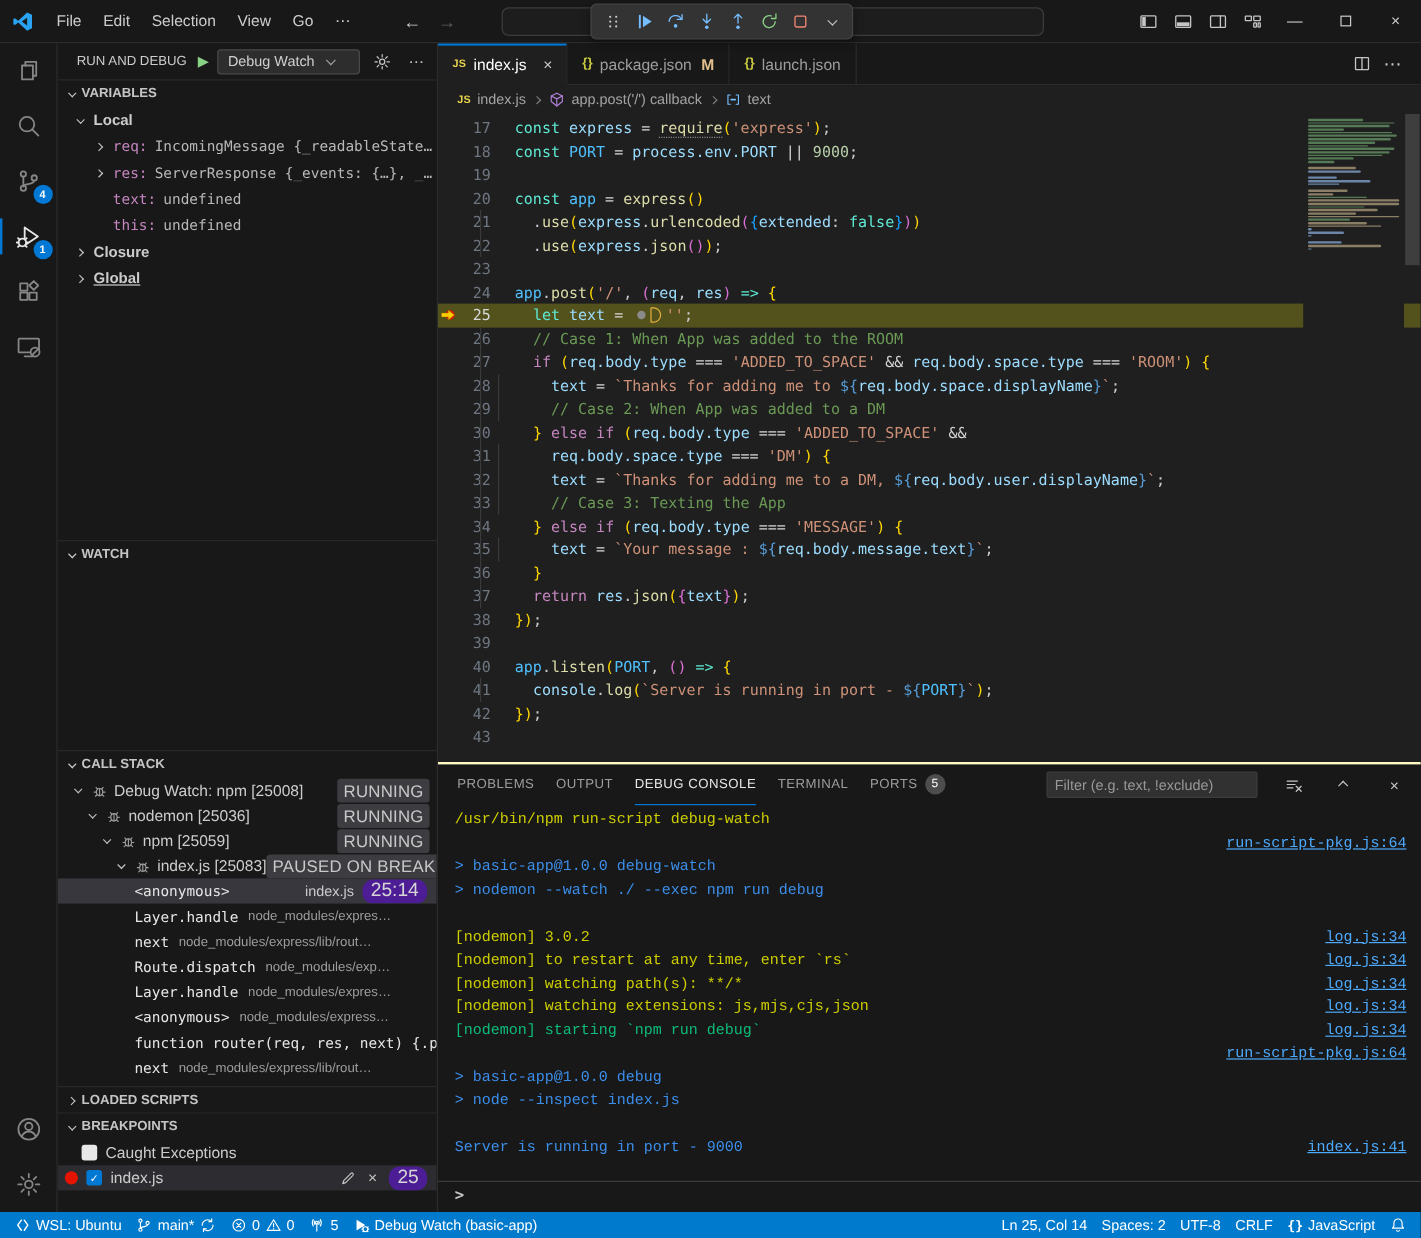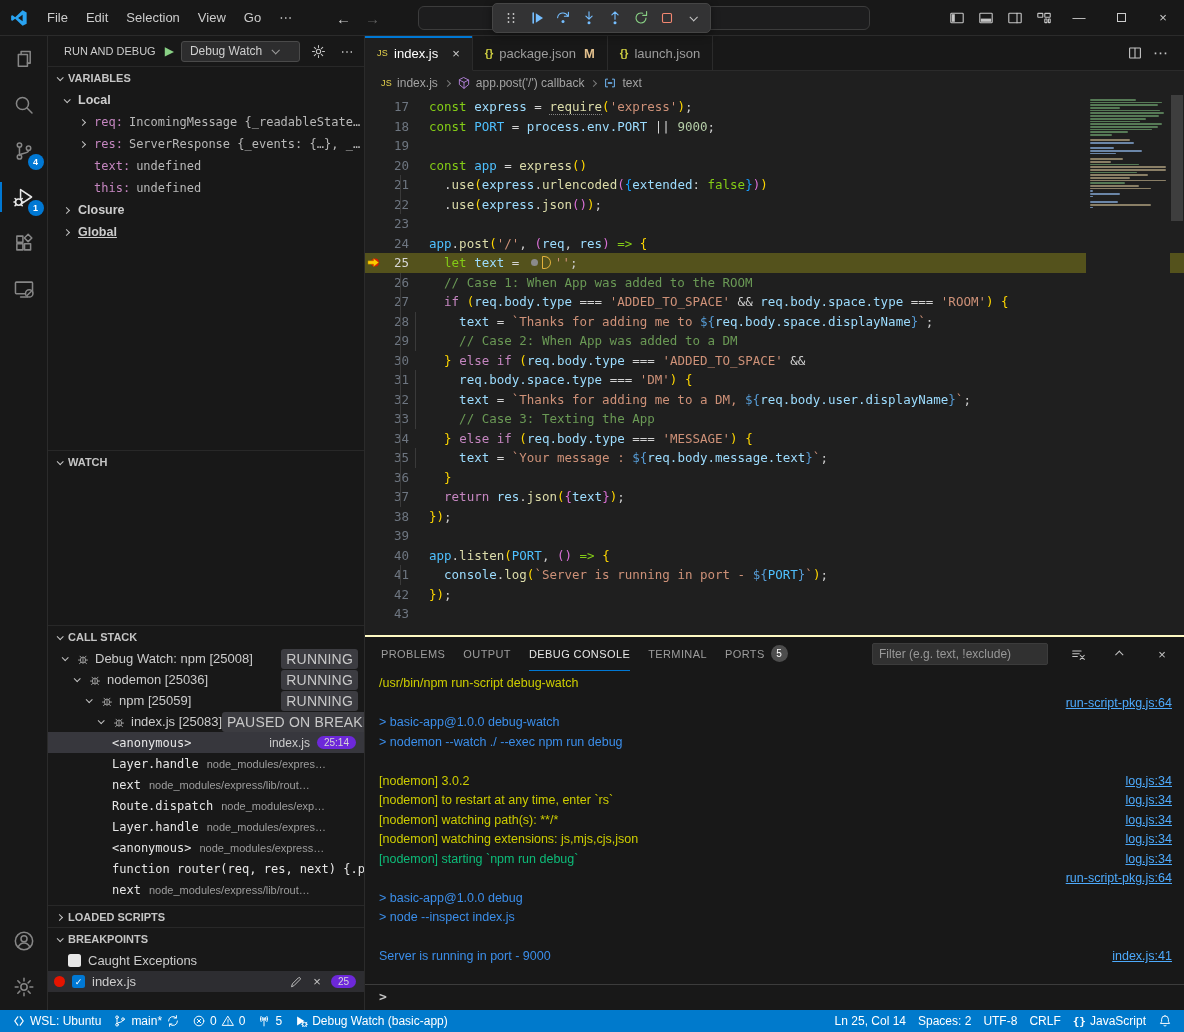--- a/index.html
+++ b/index.html
@@ -55,73 +55,73 @@
   .scope-label{font-weight:700;font-size:12.5px}
   #sec-vars{height:384px}#sec-watch{height:175px}#sec-callstack{height:280px}#sec-loaded{height:22px;flex:none}#sec-bp{flex:1}
   .cs-row{padding-right:6px}
   .cs-badge{margin-left:auto;background:#3c3c41;color:#c8c8c8;font-size:14px;letter-spacing:.2px;padding:2px 5px;border-radius:3px;flex:none}
   .cs-bug{color:#9d9d9d;margin-right:5px}
   .frame{padding-left:64px;padding-right:8px}
   .frame.selected{background:#37373d}
   .fname{font-family:"DejaVu Sans Mono",monospace;font-size:12px;color:#e6e6e6}
   .fpath{color:#9d9d9d;font-size:11px;margin-left:8px;overflow:hidden;text-overflow:ellipsis}
   .ffile{margin-left:auto;font-size:12px;color:#cccccc}
-  .pill{background:#6d28d9;color:#d5d5d5;font-size:10px;border-radius:9px;padding:1px 7px;margin-left:7px;flex:none}
+  .pill{background:#4c1d95;color:#d5d5d5;font-size:16px;border-radius:9px;padding:1px 7px;margin-left:7px;flex:none}
   .bp-row{padding-left:20px;gap:7px}
   .bp-row.hl{background:#2d2d31;padding-left:6px}
   .checkbox{width:13px;height:13px;border-radius:2.5px;background:#e8e8e8;flex:none;display:flex;align-items:center;justify-content:center}
   .checkbox.checked{background:#0078d4;color:#fff;font-size:9px}
   .bp-dot{width:11px;height:11px;border-radius:50%;background:#e51400;flex:none}
   .bp-actions{margin-left:auto;display:flex;align-items:center;gap:10px;color:#c5c5c5;padding-right:8px}
 
   
   #editorgroup{position:absolute;top:36px;bottom:22px;left:365px;right:0;display:flex;flex-direction:column}
   #tabbar{height:35px;background:#181818;border-bottom:1px solid #2b2b2b;display:flex;align-items:stretch;flex:none}
   .tab{display:flex;align-items:center;gap:6px;padding:0 12px;font-size:13px;color:#9d9d9d;background:#181818;border-right:1px solid #2b2b2b;position:relative}
   .tab.active{background:#1f1f1f;color:#ffffff;border-bottom:1px solid #1f1f1f;margin-bottom:-1px}
   .tab.active::before{content:"";position:absolute;top:0;left:0;right:0;height:1.5px;background:#0078d4}
   .tab .close{margin-left:8px;font-size:13px;color:#cccccc}
   .tab .mod{color:#e2c08d;font-weight:700;margin-left:2px}
-  .jsbadge{font-size:9px;font-weight:400;color:#e8d44d;letter-spacing:.3px}
+  .jsbadge{font-size:9px;font-weight:700;color:#e8d44d;letter-spacing:.3px}
   .jsonbadge{font-size:11px;font-weight:700;color:#cbcb41}
   #tab-actions{margin-left:auto;display:flex;align-items:center;gap:4px;padding-right:10px;color:#c5c5c5}
   #tab-actions .ell{font-size:15px;padding:0 6px}
   #breadcrumb{height:24px;background:#1f1f1f;display:flex;align-items:center;padding-left:16px;gap:7px;font-size:12px;color:#a3a3a3;flex:none}
   #breadcrumb .sep{width:5px;height:5px;color:#7a7a7a}
   #code{flex:1;position:relative;background:#1f1f1f;overflow:hidden;padding-top:2px}
   .cl{display:flex;height:19.5px;line-height:19.5px;font-family:"DejaVu Sans Mono",monospace;font-size:12.5px;position:relative}
   .cl.cur{background:#54521c}
   .bpm{width:18px;flex:none;position:relative}
   .bpm svg{position:absolute;left:1px;top:2px}
   .ln{width:26px;flex:none;text-align:right;color:#6e7681;font-size:12.5px}
   .cl.cur .ln{color:#d7d7d7}
   .lc{padding-left:20px;white-space:pre;position:relative}
   .gd{position:absolute;top:0;bottom:0;width:1px;background:#3a3a3a}
-  .tk-kw{color:#84cc16}.tk-ctl{color:#c586c0}.tk-str{color:#ce9178}.tk-num{color:#b5cea8}
+  .tk-kw{color:#5eead4}.tk-ctl{color:#c586c0}.tk-str{color:#ce9178}.tk-num{color:#b5cea8}
   .tk-fn{color:#dcdcaa}.tk-fnu{color:#dcdcaa;border-bottom:1px dotted #848484}
   .tk-var{color:#9cdcfe}.tk-cst{color:#4fc1ff}.tk-cm{color:#6a9955}.tk-op{color:#d4d4d4}
   .tk-pl{color:#cccccc}.tk-p1{color:#ffd700}.tk-p2{color:#da70d6}.tk-p3{color:#179fff}.tk-tpx{color:#569cd6}
   .idot{display:inline-block;width:7px;height:7px;border-radius:50%;background:#8a8a8a;margin:0 4px 2px 4px;vertical-align:middle}
   .icur{display:inline-block;width:9px;height:13px;border:1.6px solid #e2b13c;border-left:1.6px solid #e2b13c;border-radius:1px 7px 7px 1px;margin:0 4px 2px 0;vertical-align:middle}
   #minimap{position:absolute;top:2px;right:14px;width:84px;bottom:0;background:#1f1f1f;padding:2px 3px 0 4px}
   .mmb{height:1.7px;border-radius:1px;margin-bottom:1px}
   #scrollbar{position:absolute;top:0;right:0;width:14px;bottom:0}
   #sb-thumb{position:absolute;top:0;left:1px;right:1px;height:126px;background:rgba(121,121,121,.35)}
 
   
   #panel{height:375px;background:#181818;border-top:2px solid #fef9c3;position:relative;display:flex;flex-direction:column;flex:none}
   #paneltabs{height:34px;display:flex;align-items:center;padding:0 10px 0 16px;gap:18px;flex:none}
   .ptab{font-size:11px;letter-spacing:.4px;color:#9d9d9d;height:100%;display:flex;align-items:center;gap:6px;border-bottom:1px solid transparent}
   .ptab.active{color:#e7e7e7;border-bottom:1px solid #0078d4}
   .pbadge{background:#4d4d4d;color:#fff;min-width:17px;height:17px;border-radius:9px;font-size:10px;display:flex;align-items:center;justify-content:center}
   #pfilter{margin-left:auto;width:176px;height:22px;background:#313131;border:1px solid #3c3c3c;border-radius:2px;color:#989898;font-size:12px;padding:0 6px;font-family:"Liberation Sans",sans-serif}
   #pfilter::placeholder{color:#989898}
   .pt-act{color:#c5c5c5;width:24px;height:24px;display:flex;align-items:center;justify-content:center}
   #console{flex:1;overflow:hidden;padding-top:3px}
-  .crow{display:flex;height:19.5px;line-height:19.5px;font-family:Liberation Sans, sans-serif;font-size:12.5px;padding:0 12px 0 14px}
+  .crow{display:flex;height:19.5px;line-height:19.5px;font-family:Liberation Mono, monospace;font-size:12.5px;padding:0 12px 0 14px}
   .ctext{white-space:pre;flex:1;overflow:hidden}
   .clink{color:#4daafc;text-decoration:underline;margin-left:12px;flex:none}
   .cy{color:#cdcd00}.cg{color:#0dbc79}.cb{color:#3b8eea}.cw{color:#cccccc}
   #prompt-row{height:24px;border-top:1px solid #3c3c3c;display:flex;align-items:center;padding-left:14px;flex:none;margin-bottom:2px}
   #prompt{color:#c5c5c5;font-family:"DejaVu Sans Mono",monospace;font-size:13px;font-weight:700}
 
   
   #statusbar{position:absolute;left:0;right:0;bottom:0;height:22px;background:#007acc;color:#ffffff;display:flex;align-items:flex-start;font-size:12px;padding:0 6px;z-index:40}
   .sbi{display:flex;align-items:center;gap:4px;padding:0 6px;height:22px}
   .sbi .ic{color:#fff}

